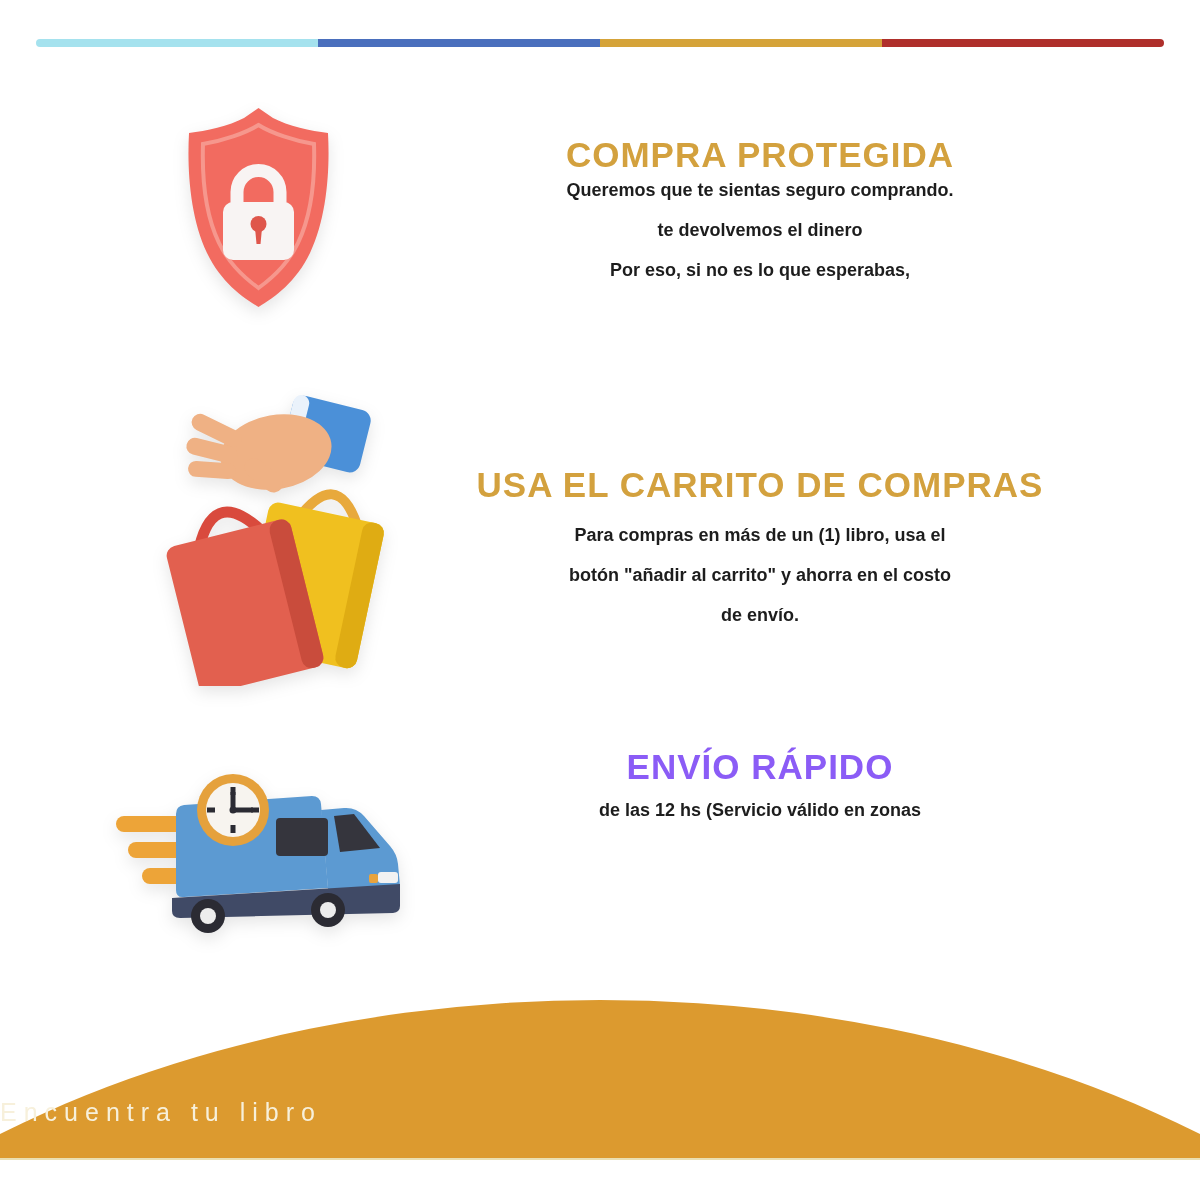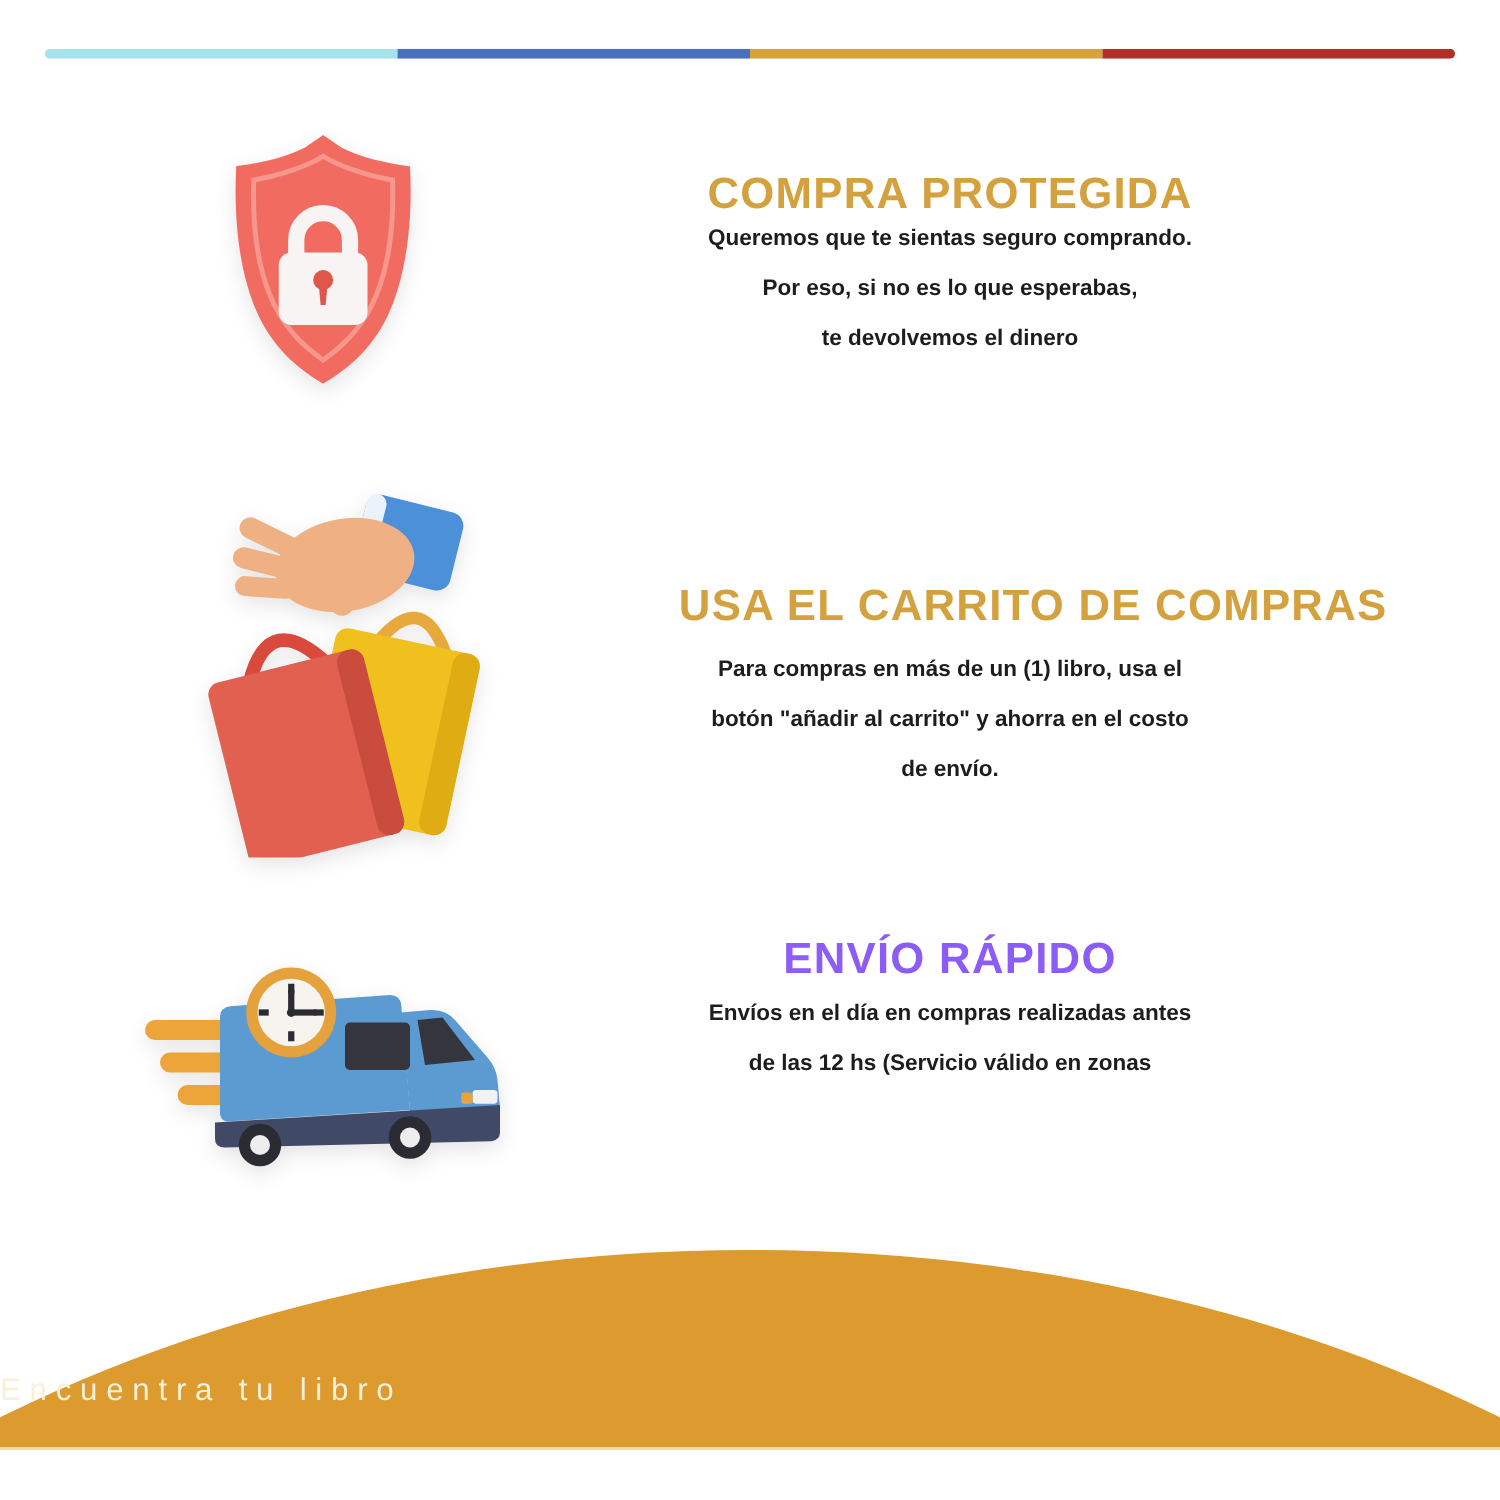--- a/index.html
+++ b/index.html
@@ -48,22 +48,22 @@
       <path d="M82.5,21 C70,29 46,37 27,40 C26,71 29,110 43,139 C54,162 70,175 82.5,184 C95,175 111,162 122,139 C136,110 139,71 138,40 C119,37 95,29 82.5,21 Z" fill="none" stroke="#F6978D" stroke-width="4"></path>
       <path d="M61,100 v-12 a21.5,21.5 0 0 1 43,0 v12" fill="none" stroke="#F8F4F3" stroke-width="13" stroke-linecap="round"></path>
       <rect x="47" y="98" width="71" height="58" rx="10" fill="#F8F4F3"></rect>
       <circle cx="82.5" cy="120" r="8" fill="#DF564B"></circle>
       <path d="M79,124 L86,124 L84.5,140 L80.5,140 Z" fill="#DF564B"></path>
     </svg>
   </div>
   <h2 class="sec-title" style="top: 106px; color: rgb(211, 161, 62);">COMPRA PROTEGIDA</h2>
   <div class="sec-body" style="top:170px;">
     <div class="line">Queremos que te sientas seguro comprando.</div>
+    <div class="line">te devolvemos el dinero</div>
     <div class="line">Por eso, si no es lo que esperabas,</div>
-    <div class="line">te devolvemos el dinero</div>
   </div>
 
   <div class="icon-wrap" style="left:126px;top:394px;">
     <svg width="260" height="292" viewBox="0 0 260 292">
 
       <g transform="rotate(14 200 42)">
         <rect x="160" y="8" width="80" height="64" rx="11" fill="#4B90D8"></rect>
         <rect x="160" y="8" width="16" height="64" rx="8" fill="#EAF2FB"></rect>
       </g>
 
@@ -81,21 +81,21 @@
 
       <g fill="#EFB184">
         <ellipse cx="150" cy="58" rx="56" ry="37" transform="rotate(-10 150 58)"></ellipse>
         <rect x="64" y="28" width="54" height="17" rx="8.5" transform="rotate(26 91 36)"></rect>
         <rect x="60" y="48" width="52" height="17" rx="8.5" transform="rotate(14 86 56)"></rect>
         <rect x="62" y="68" width="48" height="16" rx="8" transform="rotate(4 86 76)"></rect>
         <rect x="116" y="72" width="44" height="19" rx="9.5" transform="rotate(38 138 81)"></rect>
       </g>
     </svg>
   </div>
-  <h2 class="sec-title" style="top: 436px; color: rgb(211, 161, 62); text-align: right;">USA EL CARRITO DE COMPRAS</h2>
+  <h2 class="sec-title" style="top: 436px; color: rgb(211, 161, 62);">USA EL CARRITO DE COMPRAS</h2>
   <div class="sec-body" style="top:515px;">
     <div class="line">Para compras en más de un (1) libro, usa el</div>
     <div class="line">botón "añadir al carrito" y ahorra en el costo</div>
     <div class="line">de envío.</div>
   </div>
 
   <div class="icon-wrap" style="left:116px;top:766px;">
     <svg width="290" height="170" viewBox="0 0 290 170">
 
       <rect x="0" y="50" width="100" height="16" rx="8" fill="#EDA438"></rect>
@@ -121,21 +121,20 @@
       <rect x="135" y="41.5" width="8" height="5" fill="#2B2B33"></rect>
       <rect x="114.5" y="59" width="5" height="8" fill="#2B2B33"></rect>
       <rect x="91" y="41.5" width="8" height="5" fill="#2B2B33"></rect>
       <rect x="114.5" y="26" width="5" height="20" fill="#2B2B33"></rect>
       <rect x="117" y="41.5" width="20" height="5" fill="#2B2B33"></rect>
       <circle cx="117" cy="44" r="3.5" fill="#2B2B33"></circle>
     </svg>
   </div>
   <h2 class="sec-title" style="top: 718px; color: #8b5cf6;">ENVÍO RÁPIDO</h2>
   <div class="sec-body" style="top:790px;">
-    <div class="line">Envíos en el día en compras realizadas antes</div>
     <div class="line">de las 12 hs (Servicio válido en zonas</div>
   </div>
 
   <div class="dome" style="background: rgb(220, 154, 47);"></div>
   <div class="bottom-strip"></div>
 
   <div class="tagline">Encuentra tu libro</div>
 
 </div>
 

